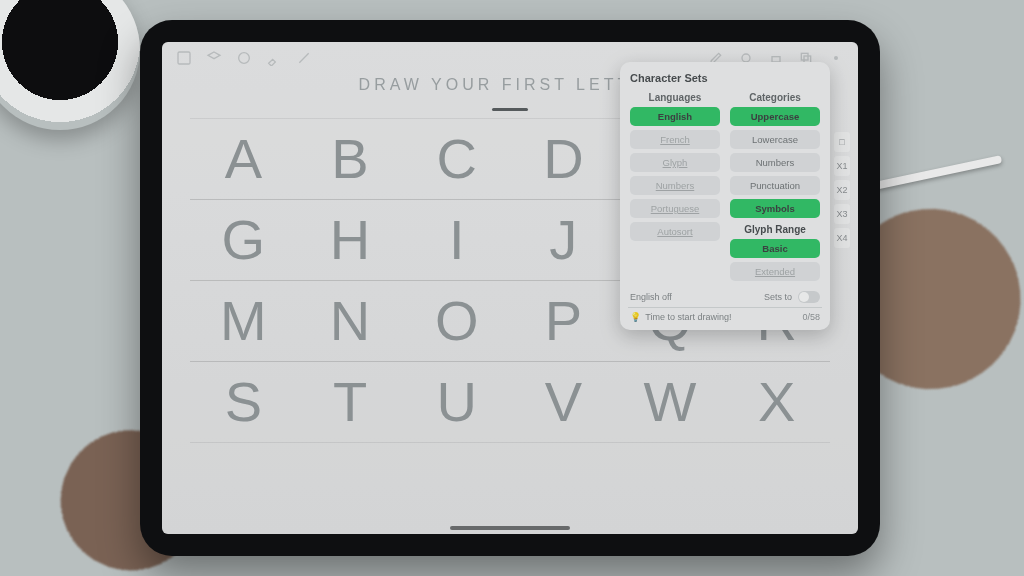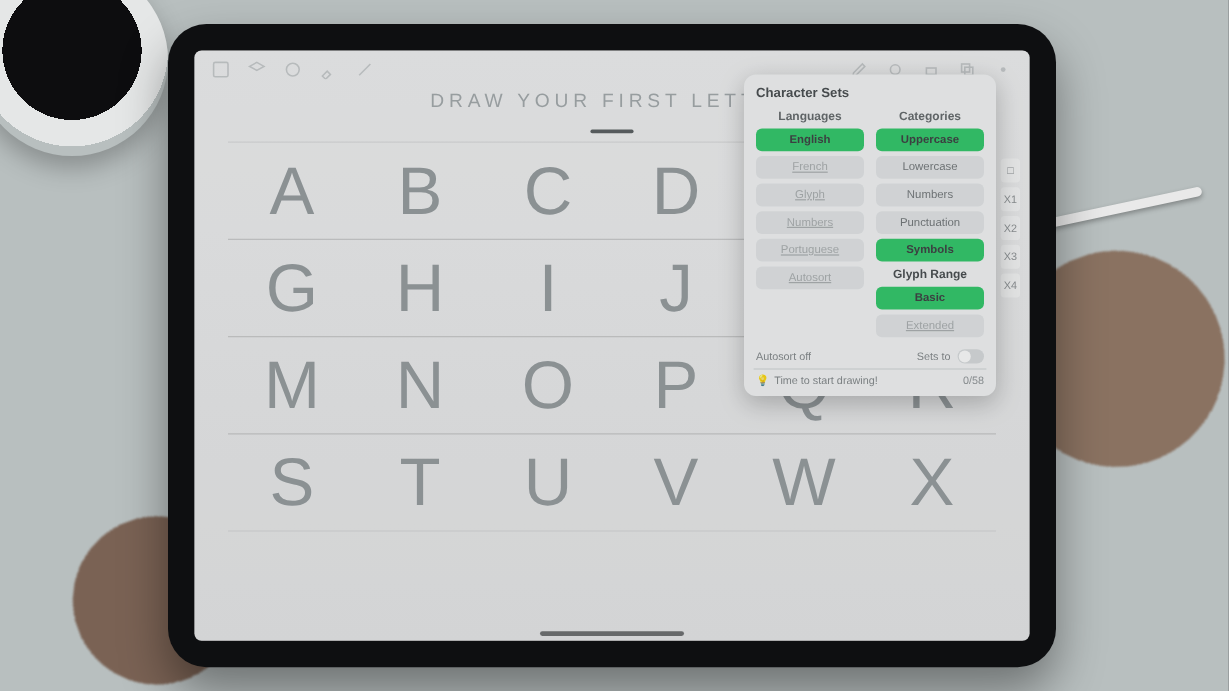--- a/index.html
+++ b/index.html
@@ -268,21 +268,21 @@
           <span class="pill">Numbers</span>
           <span class="pill">Punctuation</span>
           <span class="pill sel">Symbols</span>
           <div class="subhead">Glyph Range</div>
           <span class="pill sel">Basic</span>
           <span class="pill dim">Extended</span>
         </div>
       </div>
 
       <div class="autosort">
-        <span>Autosort off</span>
+        <span>English off</span>
         <span style="margin-left:auto;">Sets to</span>
         <span class="toggle"></span>
       </div>
 
       <div class="hr"></div>
 
       <div class="footer">
         <span>💡</span>
         <span>Time to start drawing!</span>
         <span class="count">0/58</span>

